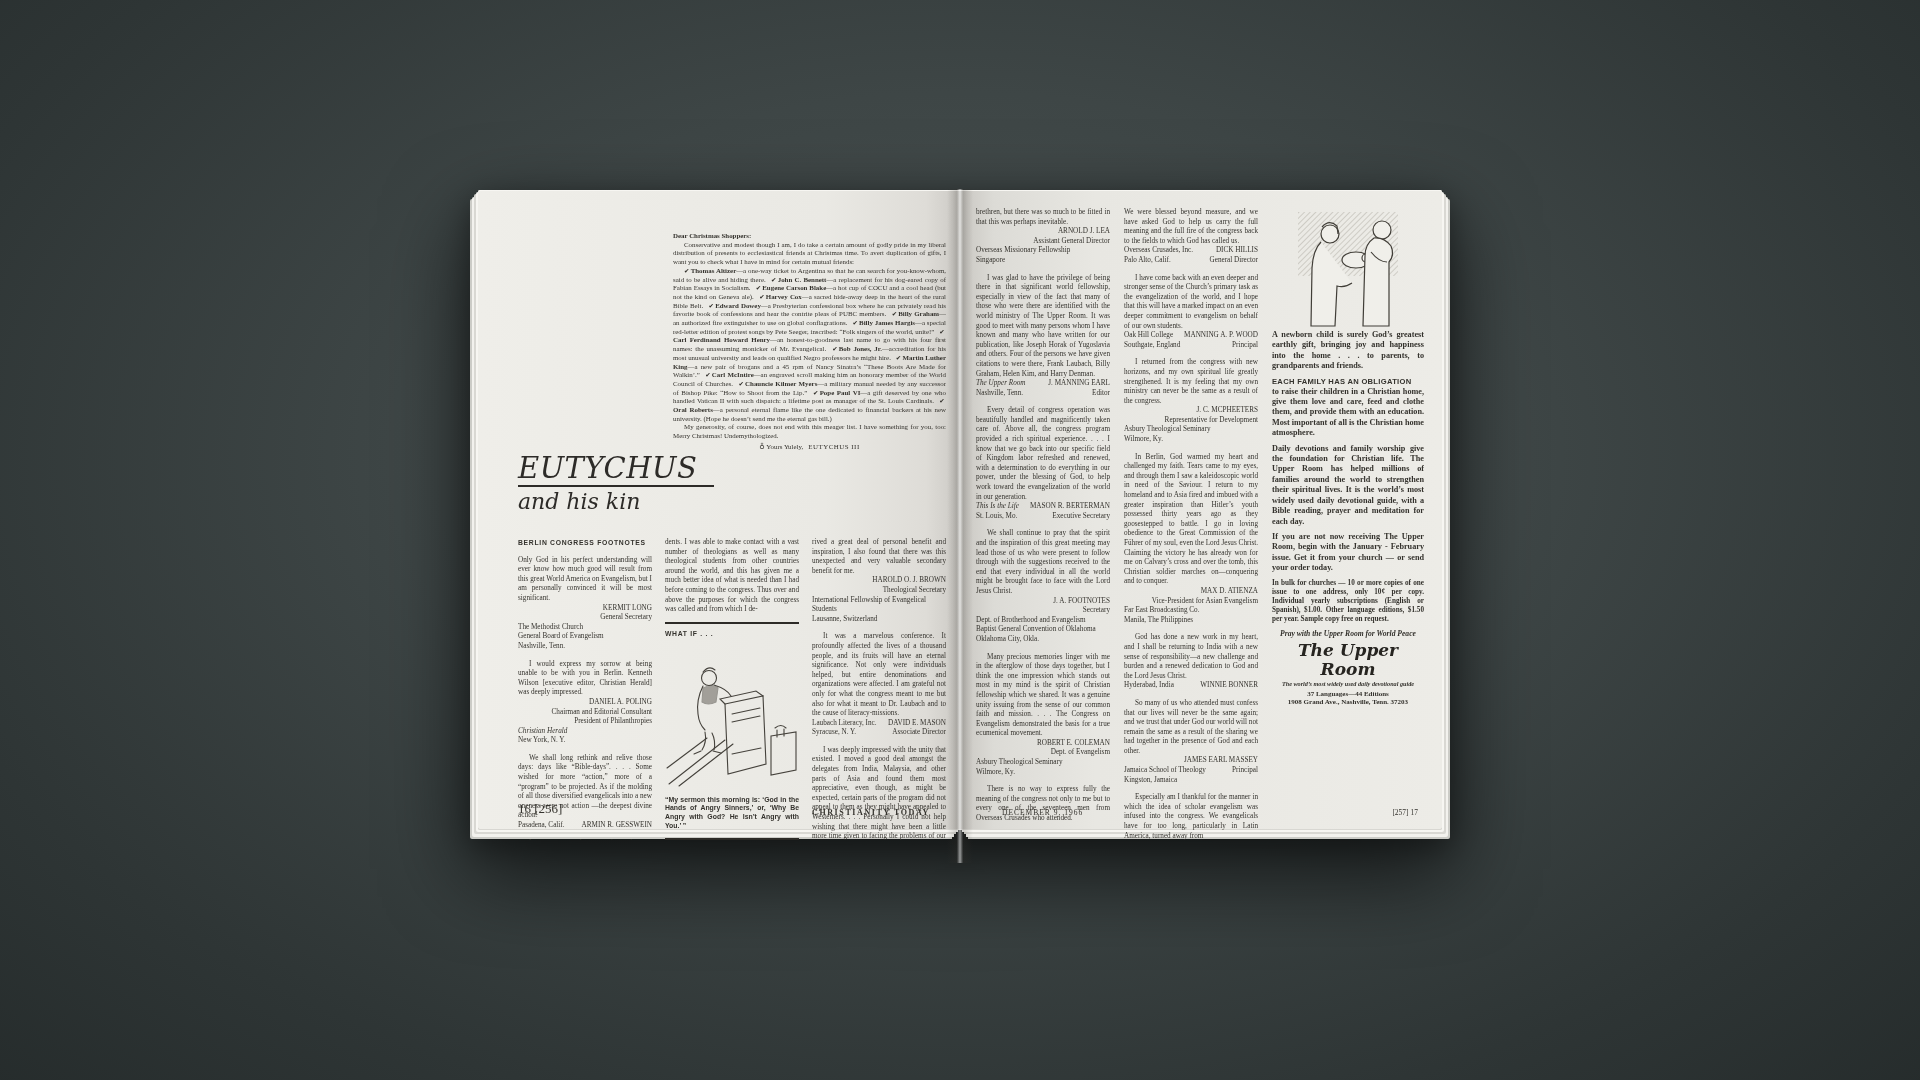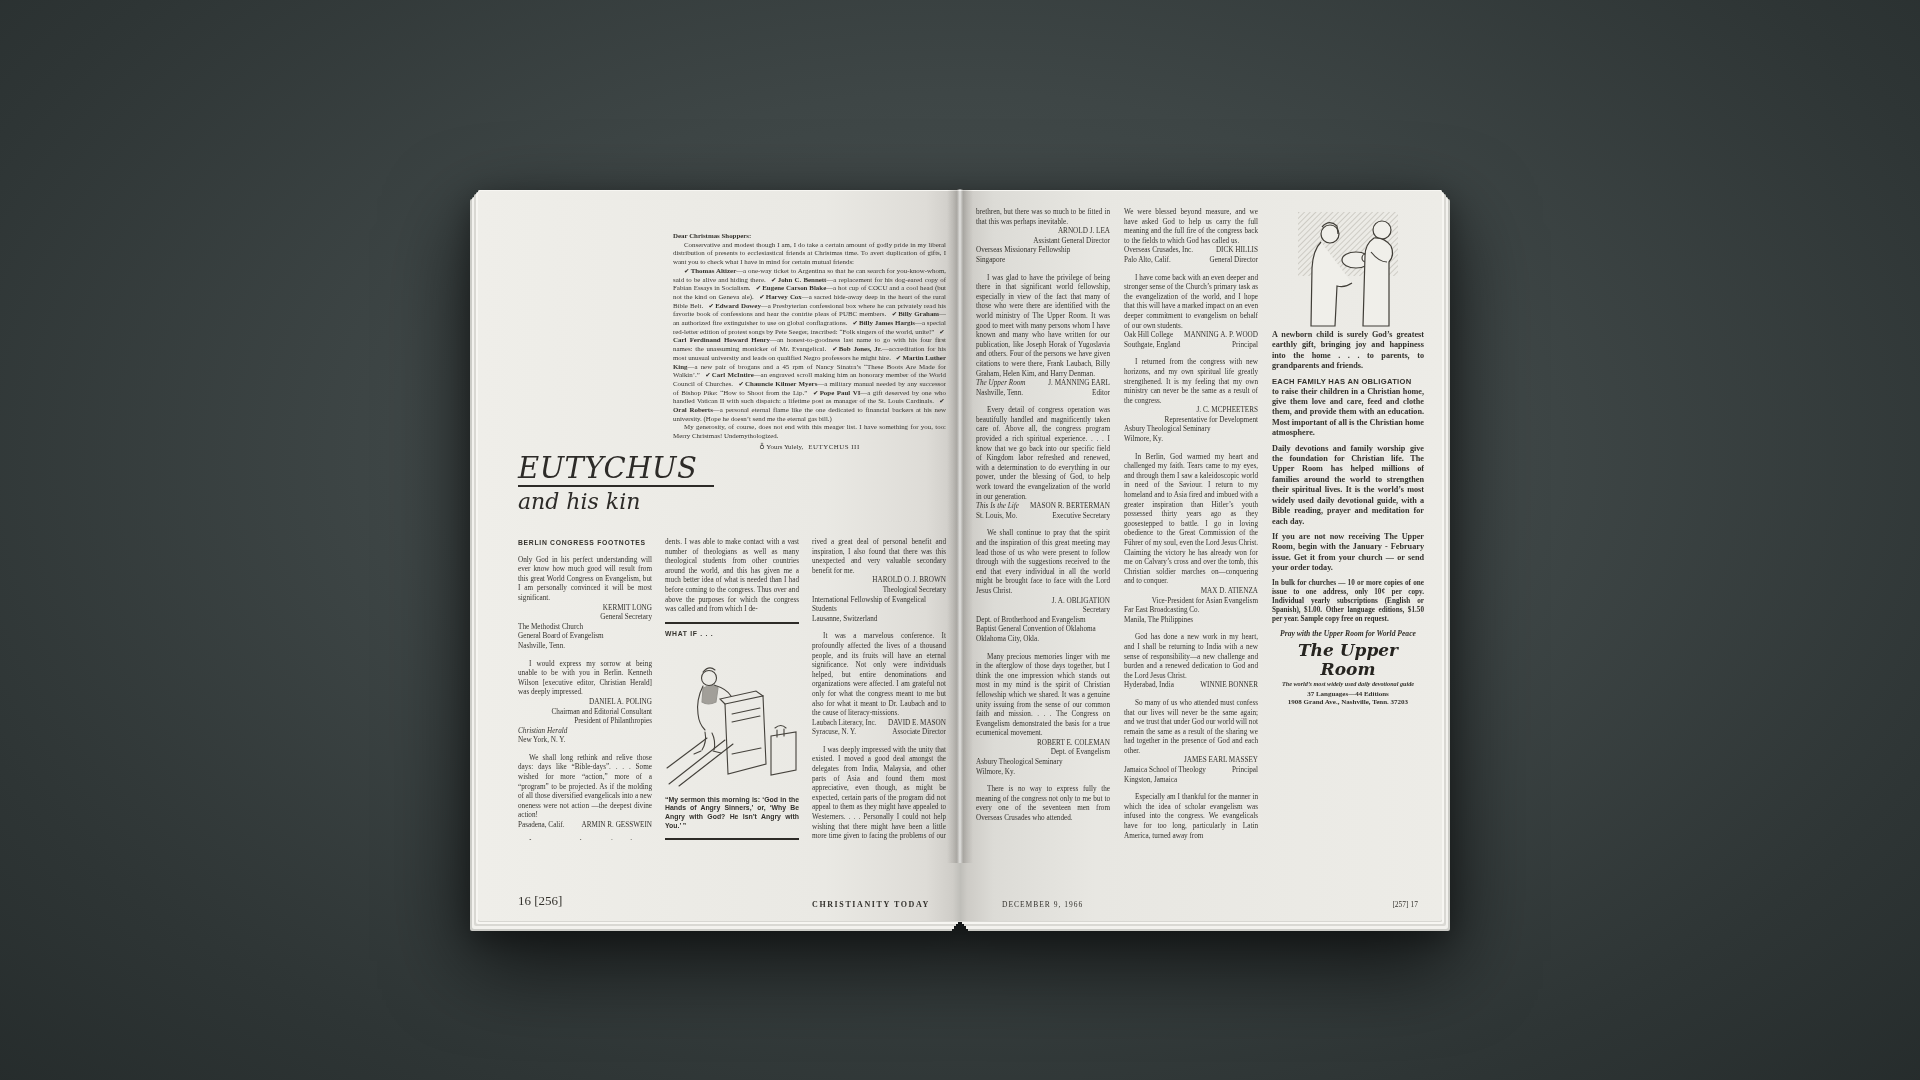--- a/index.html
+++ b/index.html
@@ -3,21 +3,21 @@
 <meta charset="utf-8">
 <style>
   html,body{margin:0;padding:0;width:1920px;height:1080px;overflow:hidden;
     font-family:"Liberation Serif",serif;}
   .scene{position:relative;width:1920px;height:1080px;
     background:radial-gradient(ellipse 1500px 950px at 50% 42%,
       #4a5252 0%, #3e4646 38%, #2e3535 72%, #232929 100%);}
   
   .book{position:absolute;left:478px;top:190px;width:964px;height:672px;
     filter:drop-shadow(0 30px 42px rgba(0,0,0,.55)) drop-shadow(0 8px 14px rgba(0,0,0,.4));}
-  .page{position:absolute;top:0;width:482px;height:732px;color:#34322d;}
+  .page{position:absolute;top:0;width:482px;height:640px;color:#34322d;}
   .page-left{left:0;border-radius:2px 0 0 2px;
     background:linear-gradient(to right,#efeee9 0%,#eae9e4 72%,#dedcd7 93%,#cfcdc8 98.5%,#c0bfba 100%);
     box-shadow:-2px 2px 0 #f7f6f2,-4px 4px 0 #d9d8d3,-6px 7px 0 #f3f2ee,-8px 9px 0 #ccccc7,
       inset 0 1px 0 #f7f6f2, inset 0 -1px 0 #d8d7d2;}
   .page-right{right:0;border-radius:0 2px 2px 0;
     background:linear-gradient(to left,#edece7 0%,#e8e7e2 72%,#dcdbd6 93%,#cdcbc6 98.5%,#bebdb8 100%);
     box-shadow:2px 2px 0 #f7f6f2,4px 4px 0 #d9d8d3,6px 7px 0 #f3f2ee,8px 9px 0 #ccccc7,
       inset 0 1px 0 #f7f6f2, inset 0 -1px 0 #d8d7d2;}
   .spine{position:absolute;top:-1px;bottom:-1px;left:50%;width:26px;transform:translateX(-50%);
     background:linear-gradient(to right,rgba(55,50,45,0) 0%,rgba(55,50,45,.20) 38%,
@@ -105,21 +105,21 @@
 
       <div class="masthead">
         <div class="title">EUTYCHUS</div>
         <div class="rule"></div>
         <div class="subtitle">and his kin</div>
       </div>
 
       <div class="lcols">
         <div class="col">
             <div class="b-h">BERLIN CONGRESS FOOTNOTES</div>
-            <div class="b-q">Only God in his perfect understanding will ever know how much good will result from this great World Congress on Evangelism, but I am personally convinced it will be most significant.</div>
+            <div class="b-q">Only God in his perfect understanding will ever know how much good will result from this great World America on Evangelism, but I am personally convinced it will be most significant.</div>
             <div class="b-r">KERMIT LONG</div>
             <div class="b-r">General Secretary</div>
             <div class="b-l">The Methodist Church</div>
             <div class="b-l">General Board of Evangelism</div>
             <div class="b-l">Nashville, Tenn.</div>
             <div class="b-p">I would express my sorrow at being unable to be with you in Berlin. Kenneth Wilson [executive editor, Christian Herald] was deeply impressed.</div>
             <div class="b-r">DANIEL A. POLING</div>
             <div class="b-r">Chairman and Editorial Consultant</div>
             <div class="b-r">President of Philanthropies</div>
             <div class="b-li">Christian Herald</div>
@@ -209,21 +209,21 @@
             <div class="b-p">Every detail of congress operation was beautifully handled and magnificently taken care of. Above all, the congress program provided a rich spiritual experience. . . . I know that we go back into our specific field of Kingdom labor refreshed and renewed, with a determination to do everything in our power, under the blessing of God, to help work toward the evangelization of the world in our generation.</div>
             <div class="b-si">
               <span class="sa">This Is the Life</span>
               <span class="sb">MASON R. BERTERMAN</span>
             </div>
             <div class="b-s">
               <span class="sa">St. Louis, Mo.</span>
               <span class="sb">Executive Secretary</span>
             </div>
             <div class="b-p">We shall continue to pray that the spirit and the inspiration of this great meeting may lead those of us who were present to follow through with the suggestions received to the end that every individual in all the world might be brought face to face with the Lord Jesus Christ.</div>
-            <div class="b-r">J. A. OBLIGATION</div>
+            <div class="b-r">J. A. FOOTNOTES</div>
             <div class="b-r">Secretary</div>
             <div class="b-l">Dept. of Brotherhood and Evangelism</div>
             <div class="b-l">Baptist General Convention of Oklahoma</div>
             <div class="b-l">Oklahoma City, Okla.</div>
             <div class="b-p">Many precious memories linger with me in the afterglow of those days together, but I think the one impression which stands out most in my mind is the spirit of Christian fellowship which we shared. It was a genuine unity issuing from the sense of our common faith and mission. . . . The Congress on Evangelism demonstrated the basis for a true ecumenical movement.</div>
             <div class="b-r">ROBERT E. COLEMAN</div>
             <div class="b-r">Dept. of Evangelism</div>
             <div class="b-l">Asbury Theological Seminary</div>
             <div class="b-l">Wilmore, Ky.</div>
             <div class="b-p">There is no way to express fully the meaning of the congress not only to me but to every one of the seventeen men from Overseas Crusades who attended.</div>

